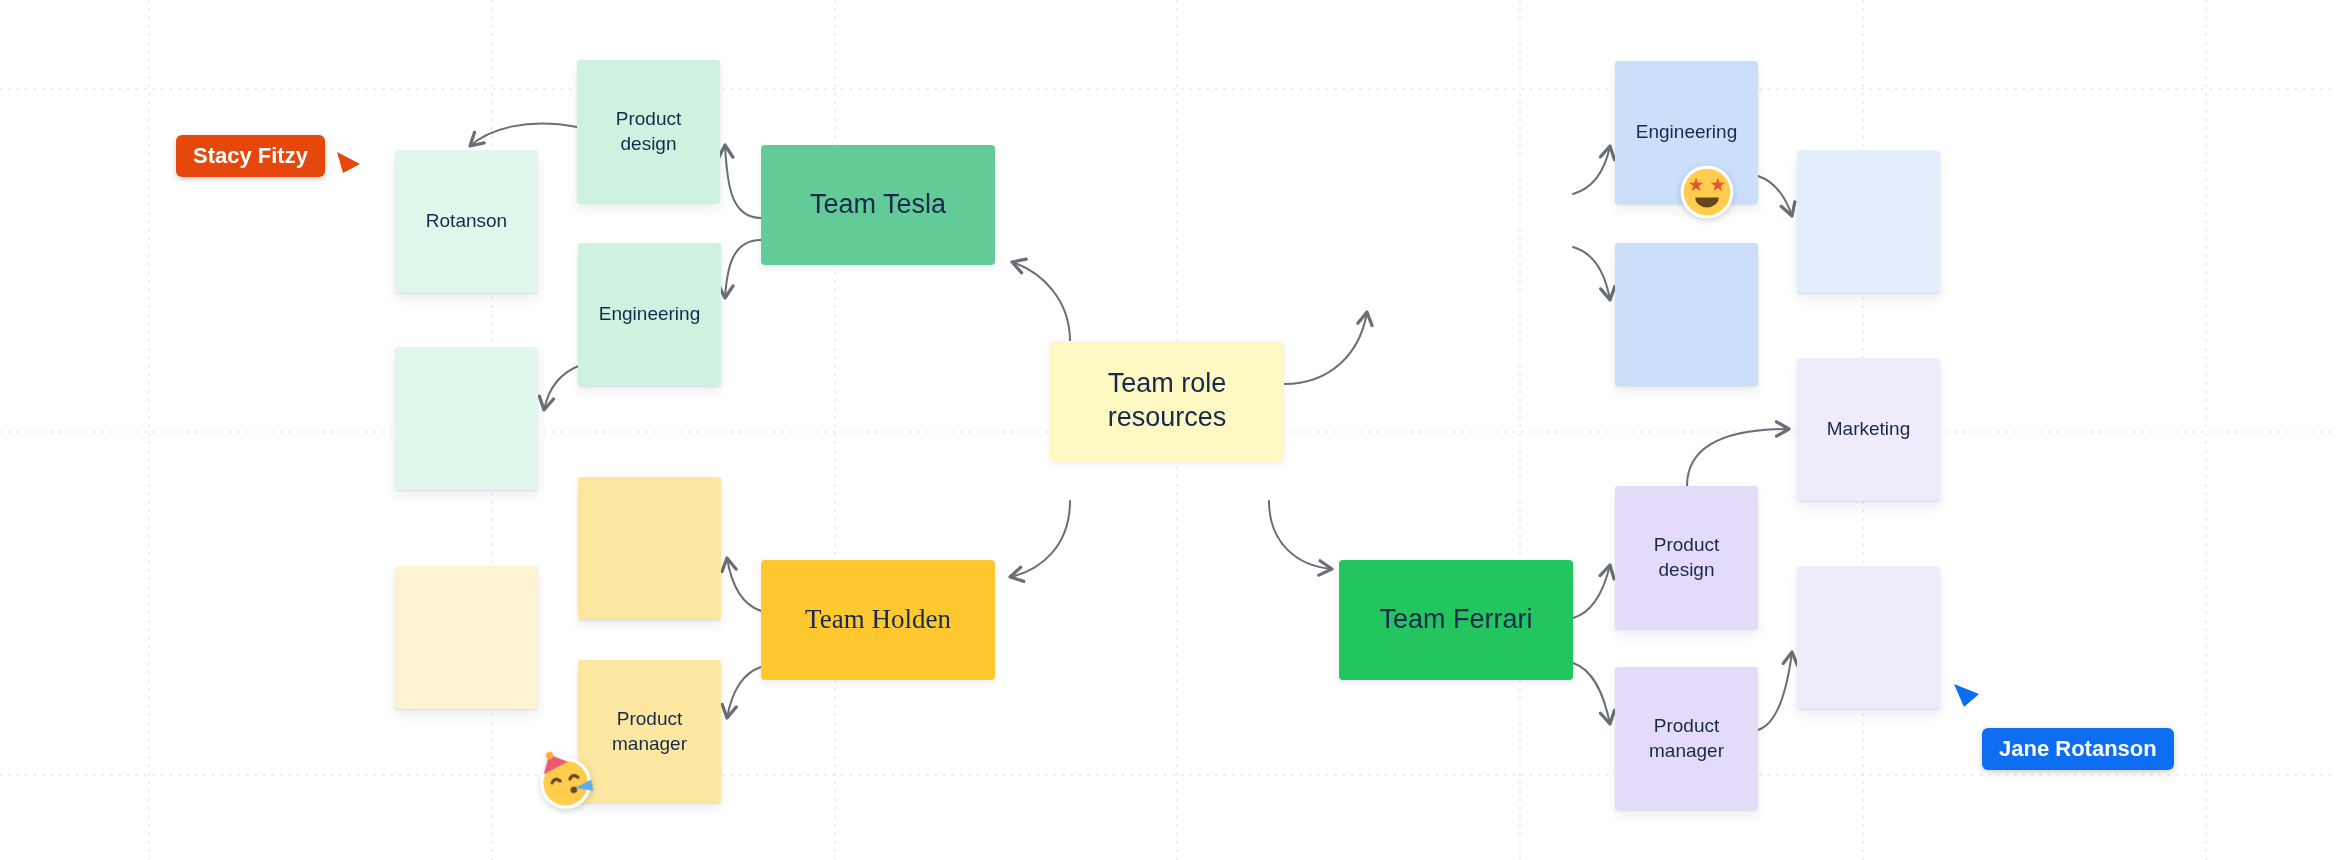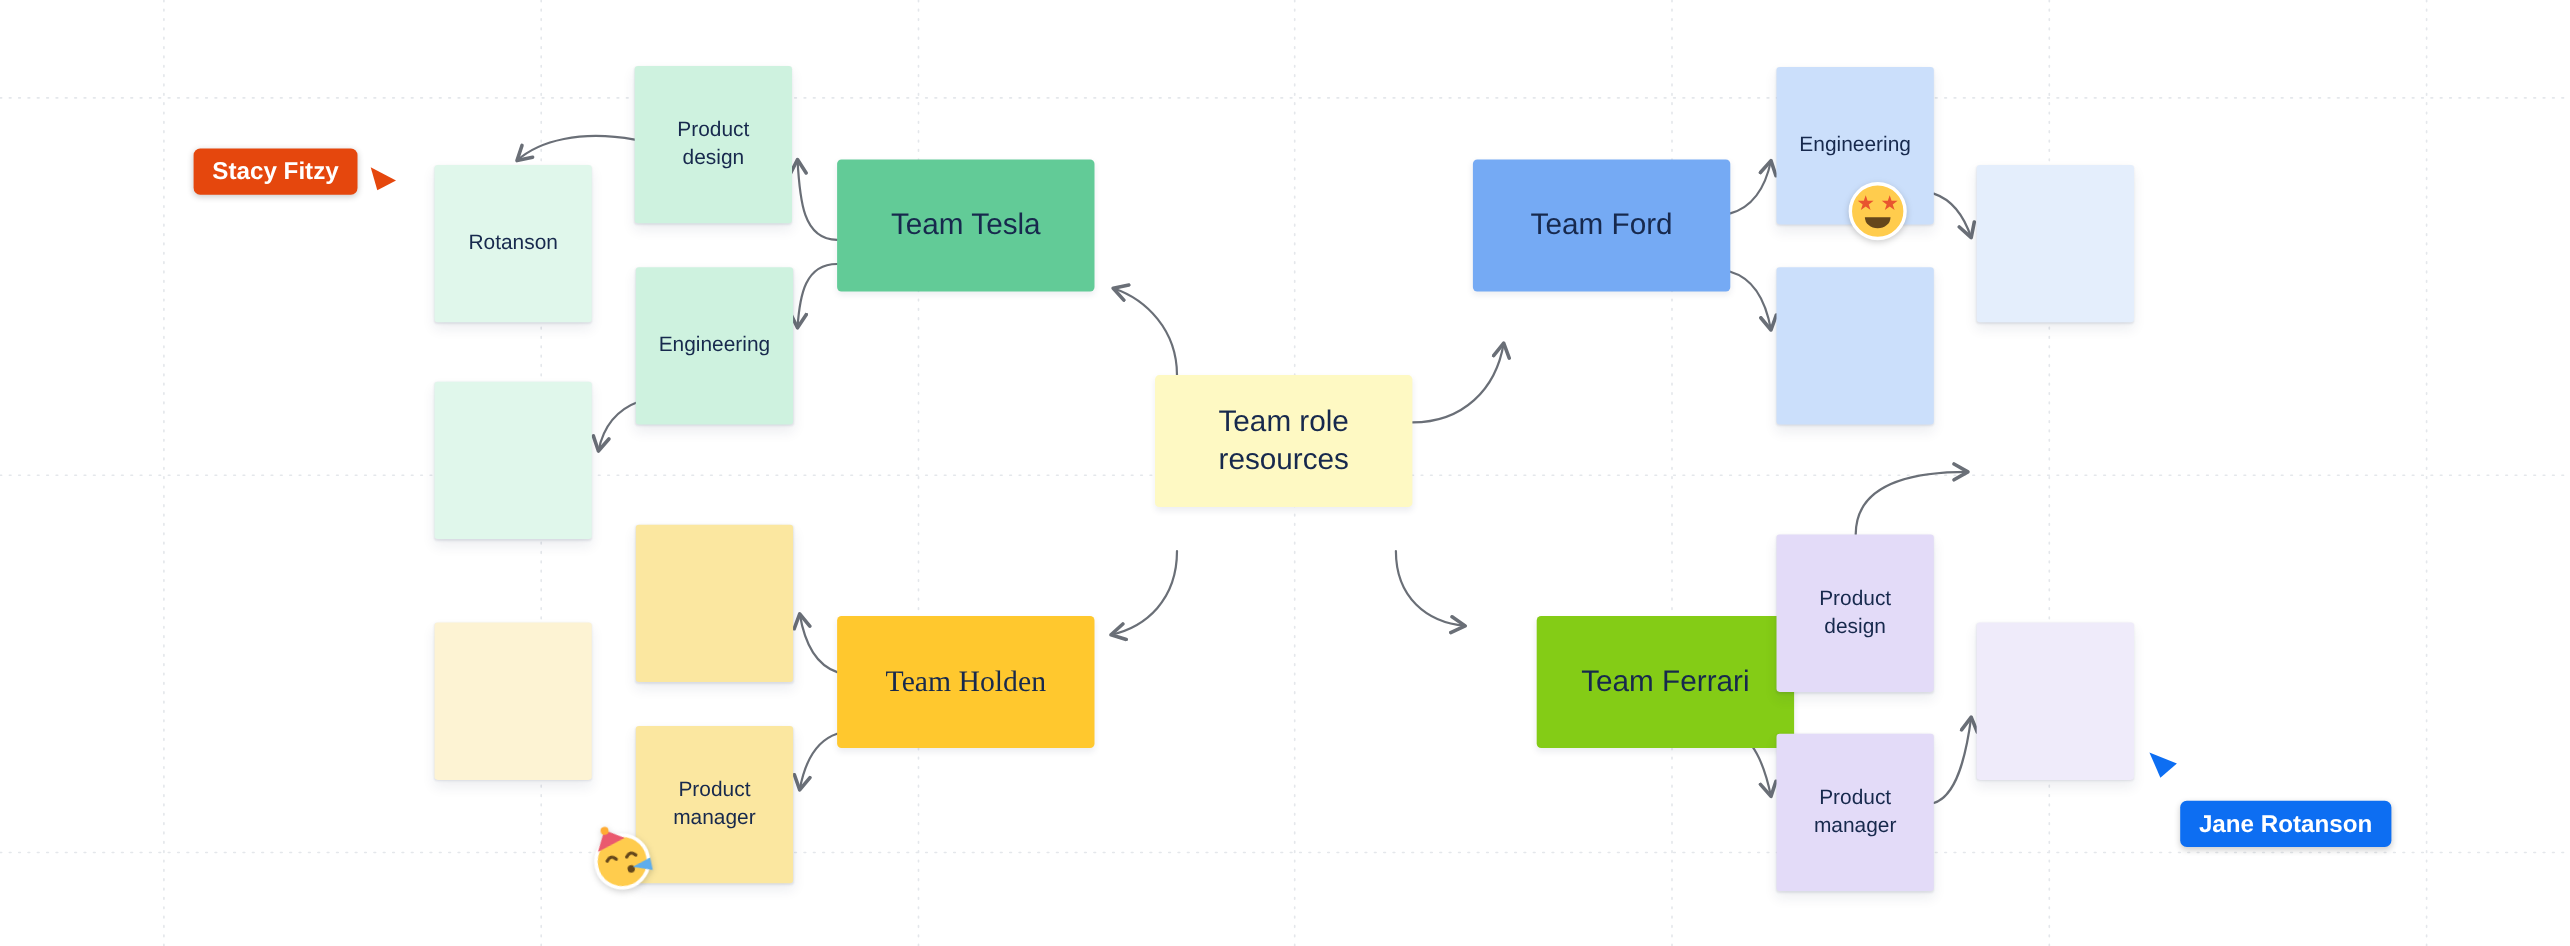--- a/index.html
+++ b/index.html
@@ -86,27 +86,24 @@
     </g>
   </svg>
 
   <div class="center-node" style="left: 1050px; top: 341px; background-color: #fef9c3;">
     <span>Team role resources</span>
   </div>
 
   <div class="team-node" style="left: 761px; top: 145px; background-color: rgb(98, 203, 151);">
     <span>Team Tesla</span>
   </div>
-  <div class="team-node" style="left: 1339px; top: 145px; background-color: rgb(117, 170, 244);">
-    <span>Team Ford</span>
-  </div>
   <div class="team-node" style="left: 761px; top: 560px; background-color: rgb(255, 200, 46); font-family: Liberation Serif, serif;">
     <span>Team Holden</span>
   </div>
-  <div class="team-node" style="left: 1397px; top: 560px; background-color: #84cc16; text-align: center;">
+  <div class="team-node" style="left: 1339px; top: 560px; background-color: #22c55e; text-align: center;">
     <span>Team Ferrari</span>
   </div>
 
   <div class="sticky" style="left: 577px; top: 60px; background-color: rgb(206, 242, 223);">
     <span>Product design</span>
   </div>
   <div class="sticky" style="left: 395px; top: 150px; background-color: rgb(224, 247, 235);">
     <span>Rotanson</span>
   </div>
   <div class="sticky" style="left: 578px; top: 243px; background-color: rgb(206, 242, 223);">
@@ -119,20 +116,23 @@
   <div class="sticky" style="left: 578px; top: 660px; background-color: rgb(251, 231, 160);">
     <span>Product manager</span>
   </div>
 
   <div class="sticky" style="left: 1615px; top: 61px; background-color: rgb(203, 223, 251);">
     <span>Engineering</span>
   </div>
   <div class="sticky" style="left: 1615px; top: 243px; background-color: rgb(203, 223, 251);"></div>
   <div class="sticky" style="left: 1797px; top: 150px; background-color: rgb(228, 238, 252);"></div>
 
+  <div class="sticky" style="left: 1797px; top: 358px; background-color: rgb(239, 235, 250);">
+    <span>Marketing</span>
+  </div>
   <div class="sticky" style="left: 1615px; top: 486px; background-color: rgb(227, 219, 248);">
     <span>Product design</span>
   </div>
   <div class="sticky" style="left: 1615px; top: 667px; background-color: rgb(227, 219, 248);">
     <span>Product manager</span>
   </div>
   <div class="sticky" style="left: 1797px; top: 566px; background-color: rgb(239, 235, 250);"></div>
 
   <div class="emoji" style="left:1679px; top:164px;">
     <svg width="56" height="56" viewBox="0 0 36 36">

